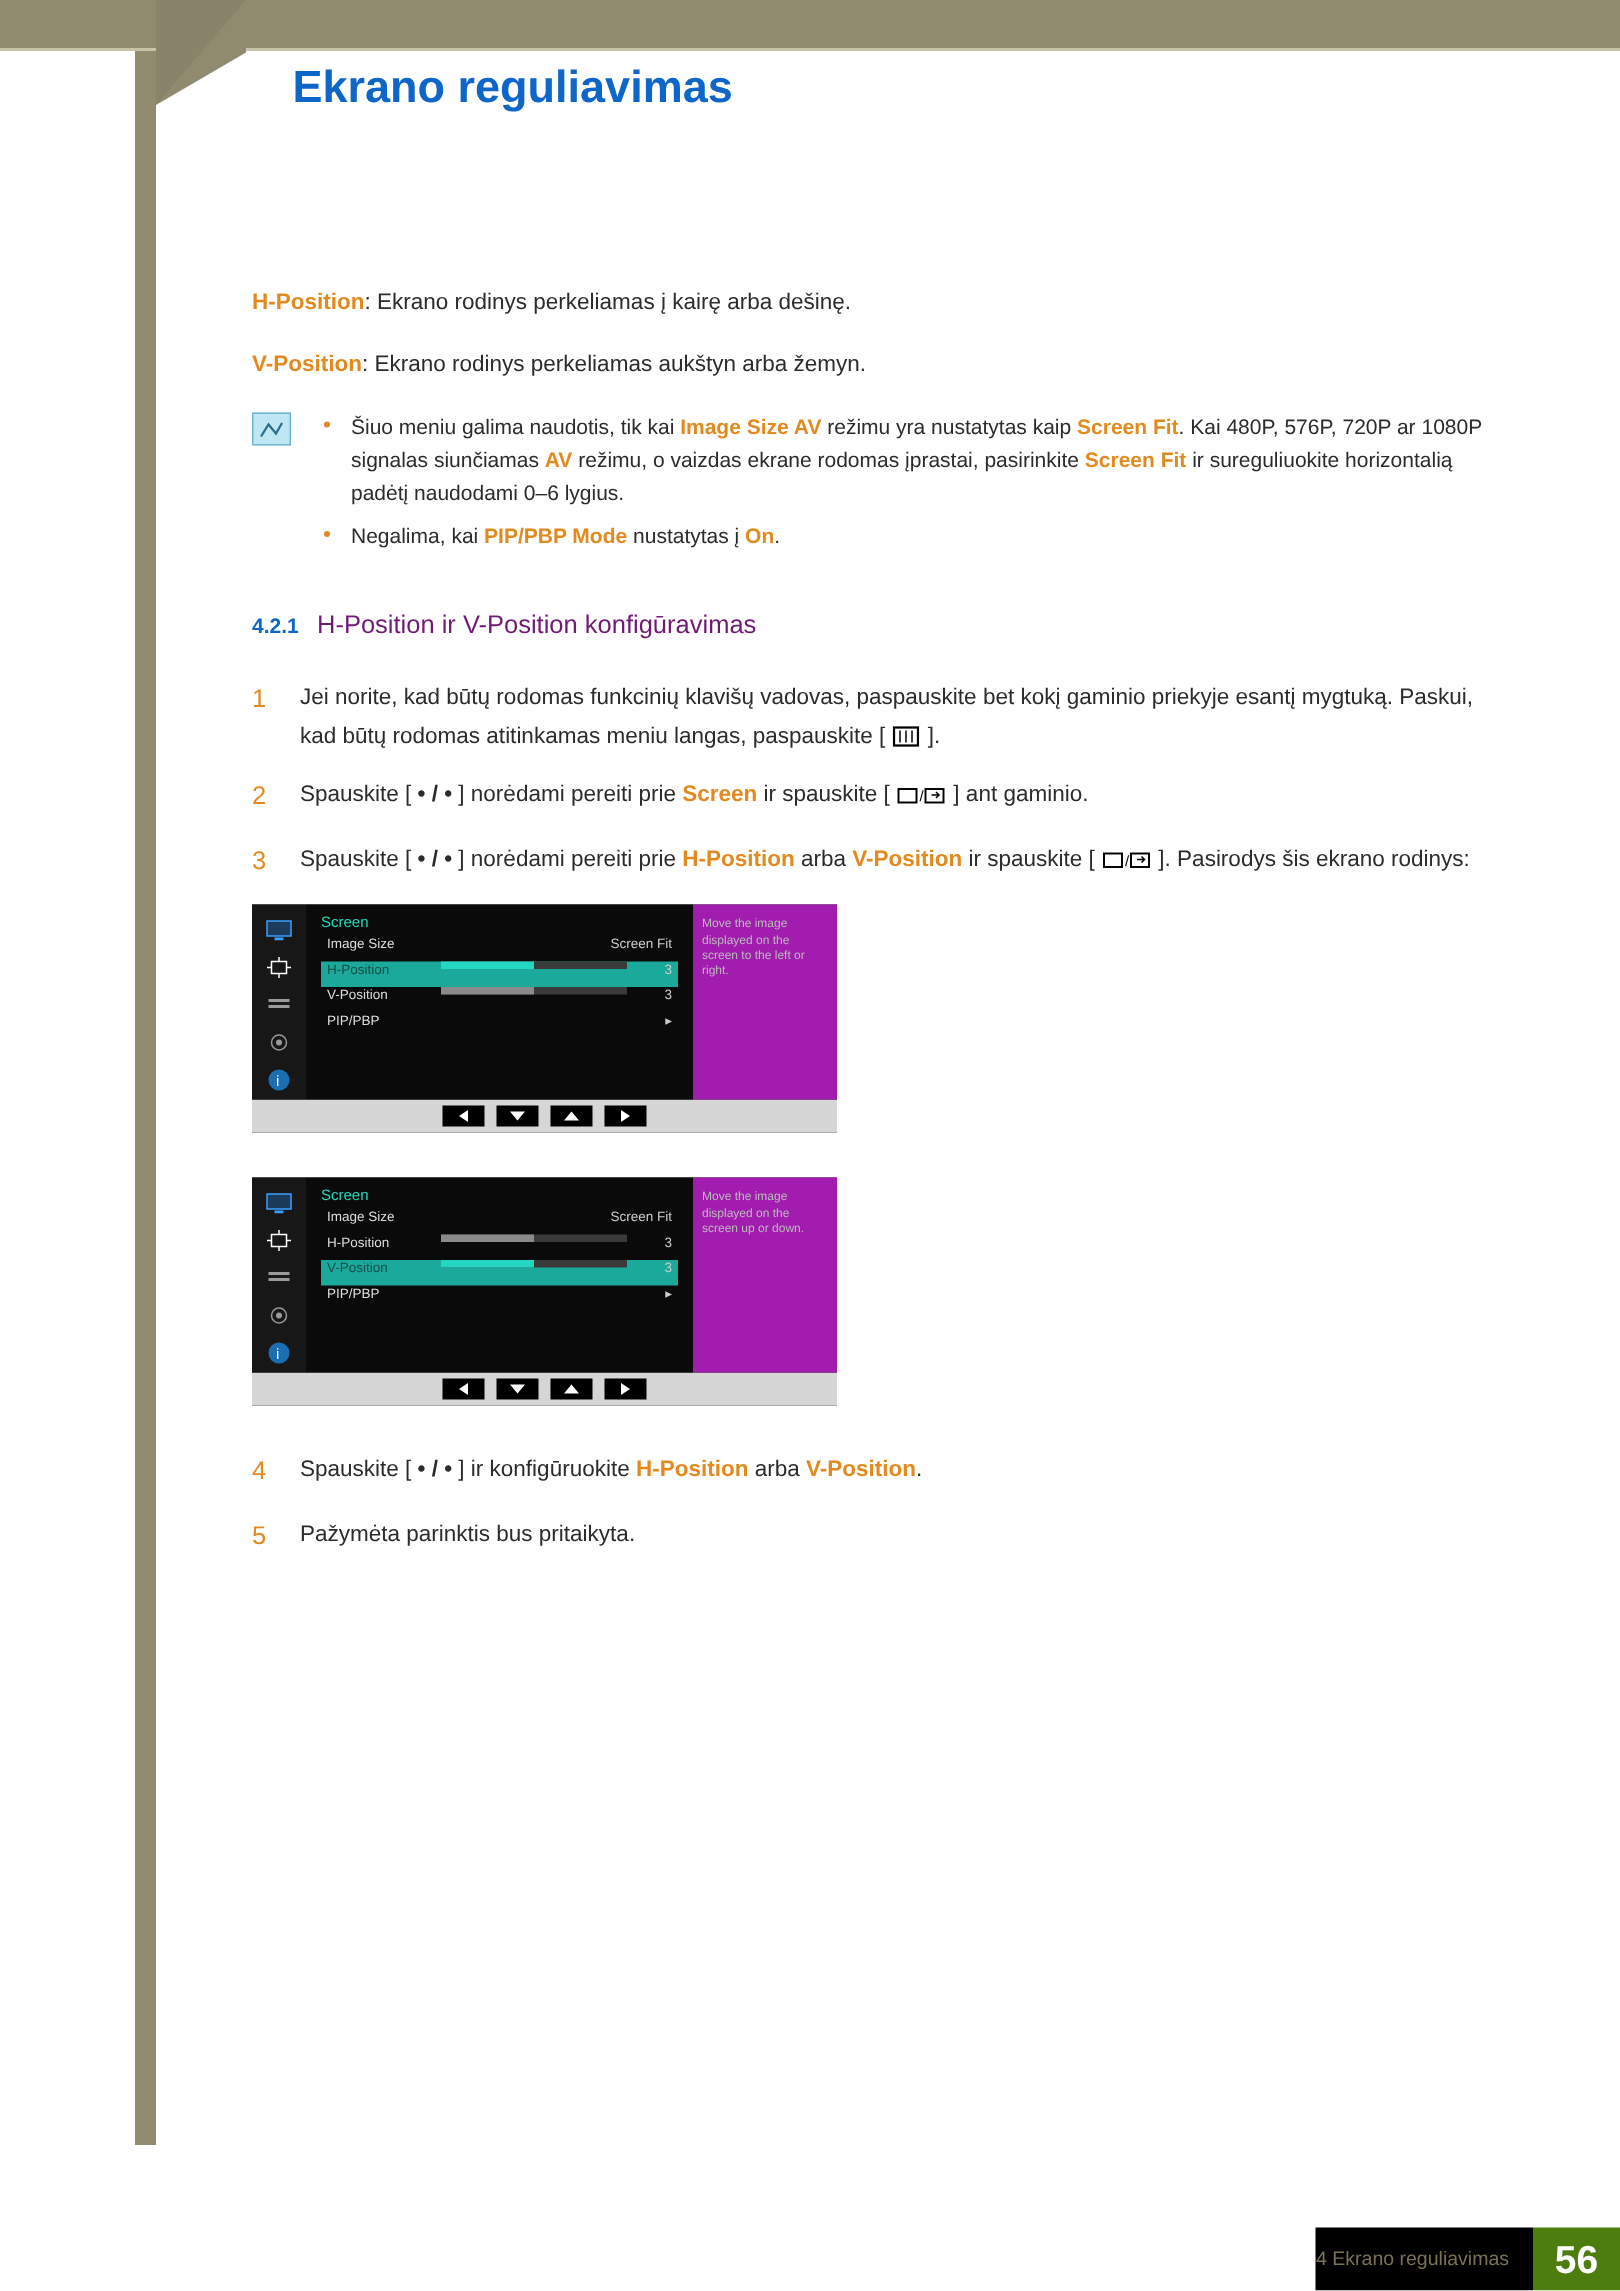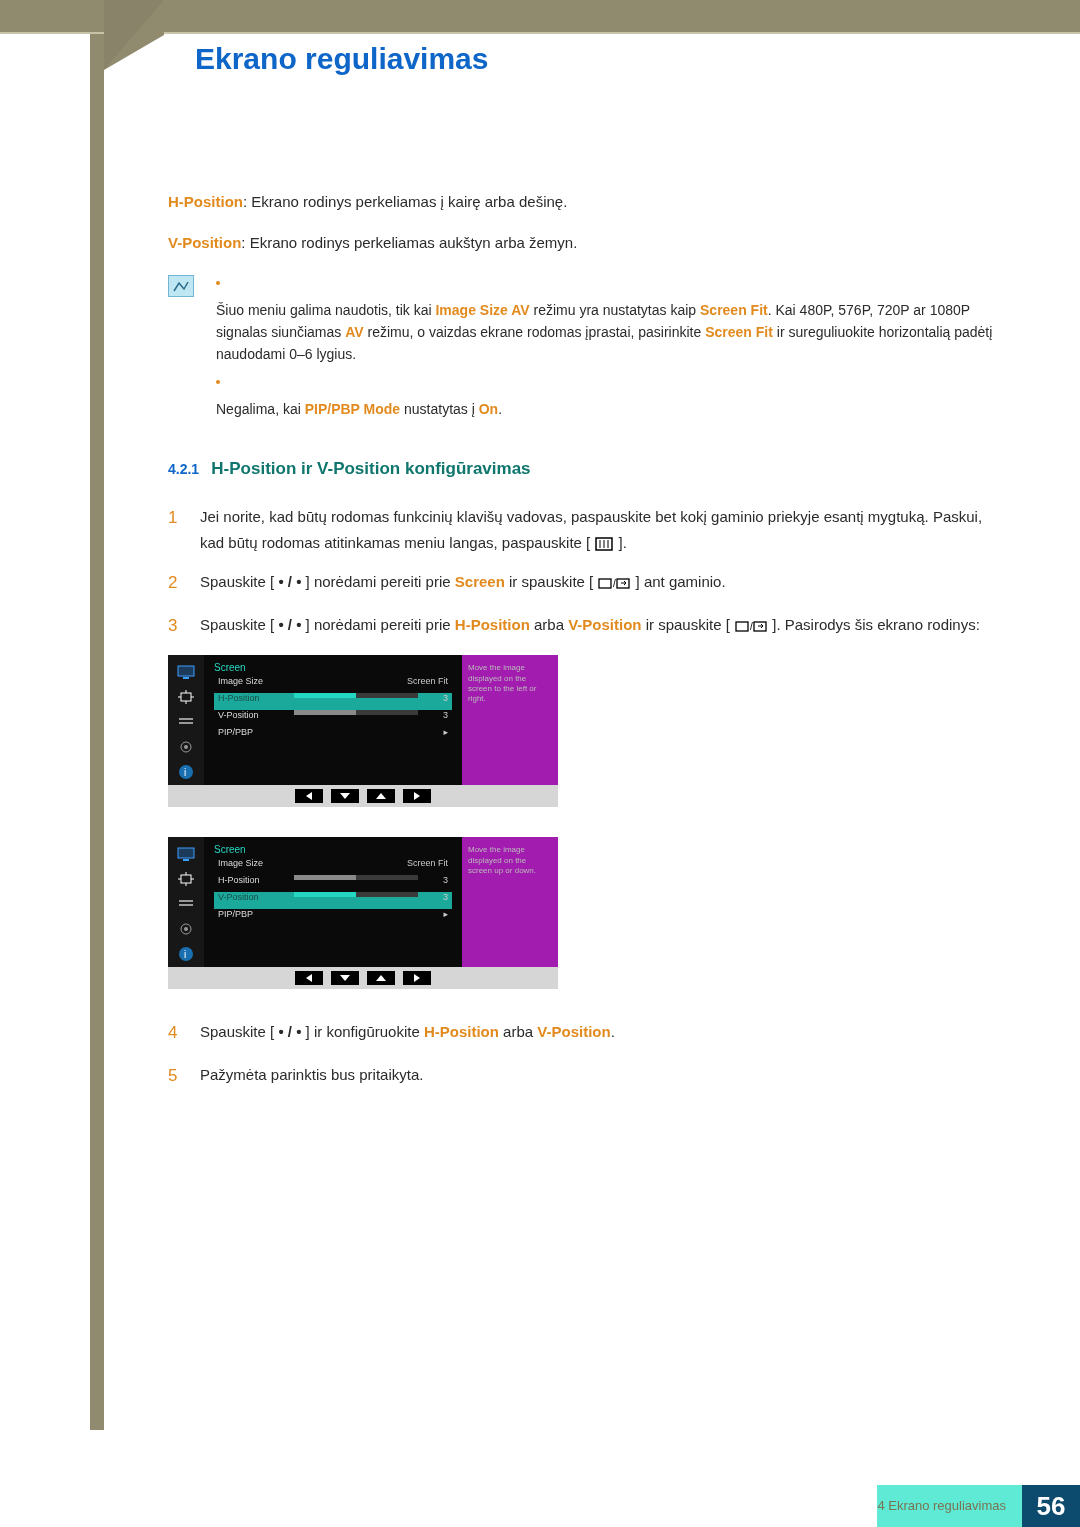--- a/index.html
+++ b/index.html
@@ -79,25 +79,25 @@
   .note-icon {
     width:26px; height:22px;
     background:#bfe6f3;
     border:1px solid #6fb7d0;
     position:relative;
     flex-shrink:0;
     margin-top:2px;
   }
   .note-icon svg { position:absolute; left:4px; top:3px;}
   .note-body { font-size:14px; line-height:1.6;}
-  .note-body .bullet-row { display:flex; gap:14px; margin-bottom:6px;flex-direction:column;}
+  .note-body .bullet-row { display:flex; gap:14px; margin-bottom:6px;}
   .dot { width:4px;height:4px;background:#e28a1e; border-radius:50%; margin-top:8px; flex-shrink:0;}
   .h3row { margin:30px 0 22px 0;}
   .h3num { color:#0e66c9; font-size:14px; font-weight:bold;}
-  .h3title { color:#0f766e; font-size:17px; font-weight:bold;}
+  .h3title { color:#701a75; font-size:17px; font-weight:normal;}
   ol.steps { list-style:none; counter-reset: none;}
   ol.steps li { display:flex; gap:18px; margin-bottom:14px; line-height:1.7;}
   ol.steps li .num { color:#e28a1e; font-size:17px; width:14px; flex-shrink:0;}
   ol.steps li .txt { flex:1;}
   .kbd-icon {
     display:inline-block;
     vertical-align:middle;
     margin: 0 1px;
   }
   .kbd-icon svg { display:block;}
@@ -184,27 +184,27 @@
   .footer {
     position:absolute;
     bottom:0; left:0;
     width:1080px;
     height:42px;
     display:flex;
     justify-content:flex-end;
     align-items:stretch;
   }
   .footer-label {
-    background:#5eead4;
+    background:#000000;
     color:#7a7353;
     font-size:13px;
     padding:13px 16px 15px 0;
   }
   .footer-num {
-    background:#0c4a6e;
+    background:#4d7c0f;
     color:#fff;
     font-size:26px;
     font-weight:bold;
     width:58px;
     display:flex;
     align-items:center;
     justify-content:center;
   }
 </style>
 </head>

